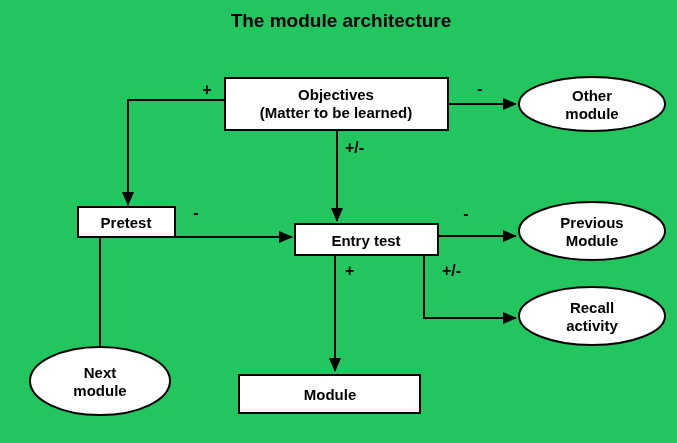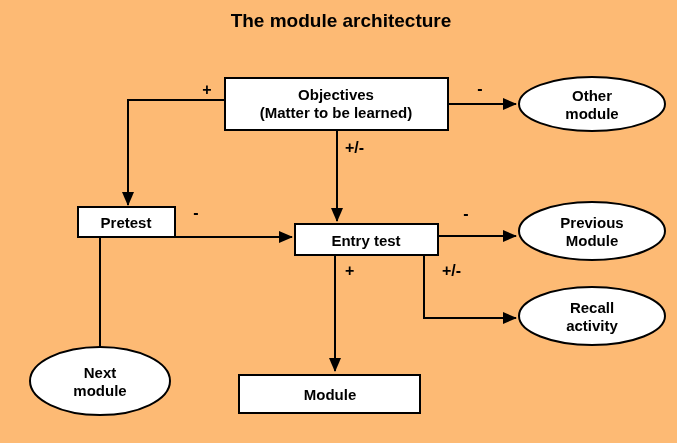--- a/index.html
+++ b/index.html
@@ -4,21 +4,21 @@
 <style>
   html, body {
     margin: 0;
     padding: 0;
     background: #ffffff;
   }
   .canvas {
     width: 677px;
     height: 443px;
     position: relative;
-    background: #fdba74;
+    background: #22c55e;
     overflow: hidden;
   }
   svg text {
     font-family: "Liberation Sans", "DejaVu Sans", sans-serif;
     font-weight: bold;
     fill: #000000;
   }
   .title {
     font-size: 19px;
   }

